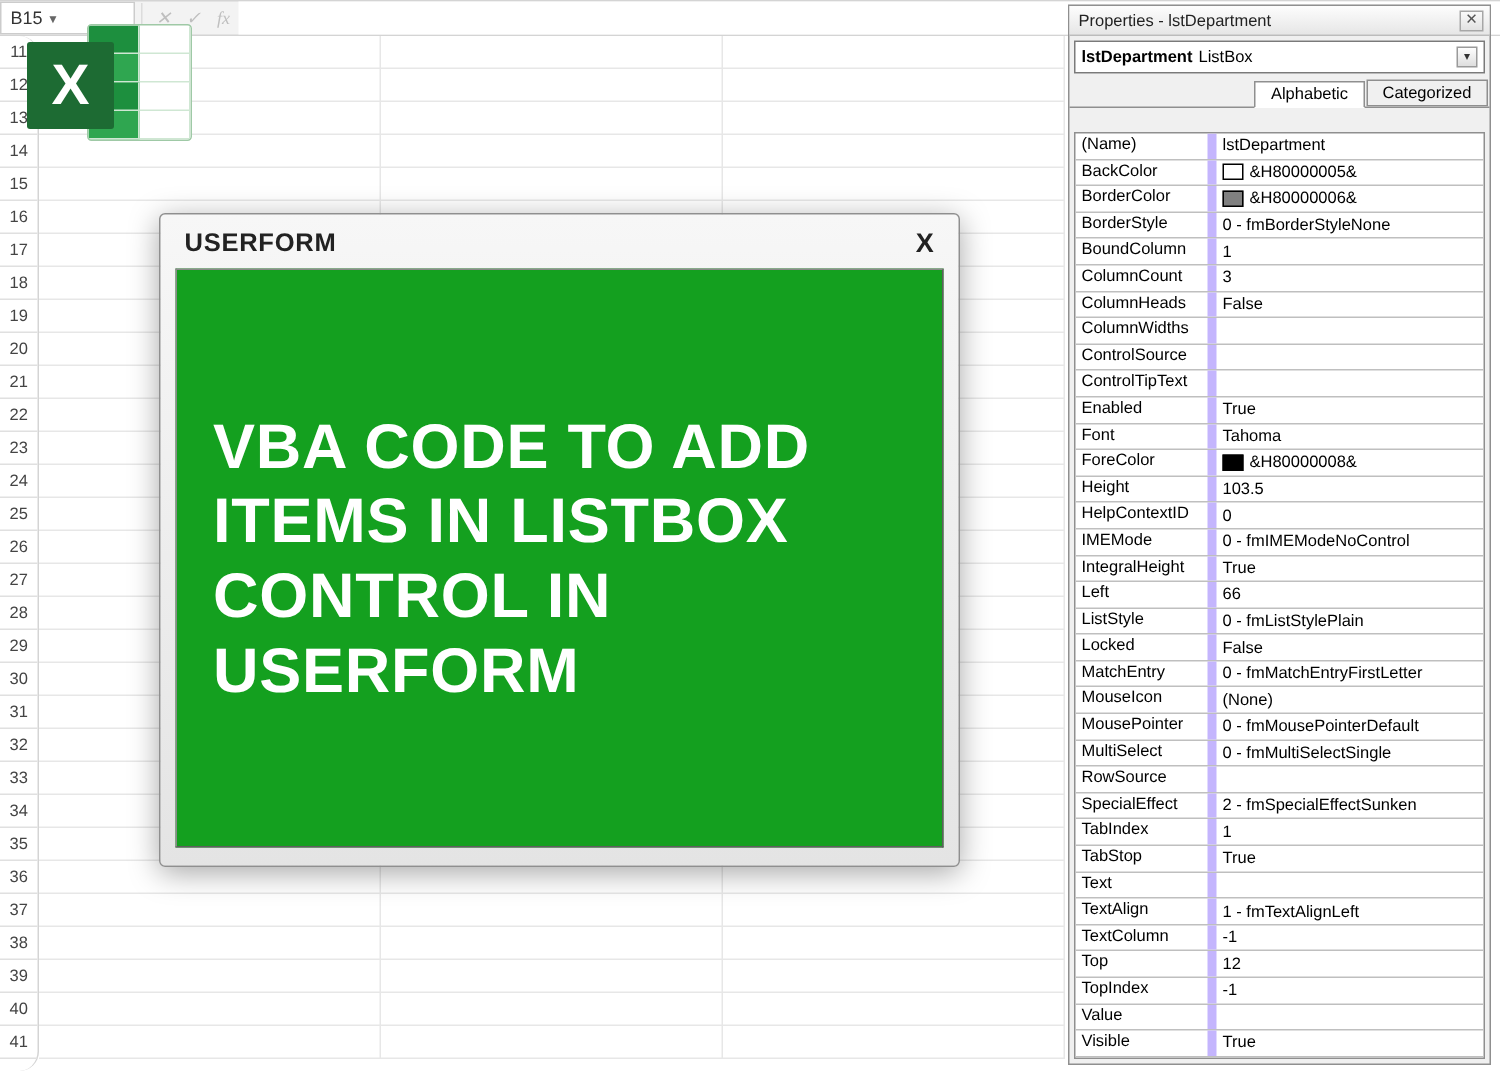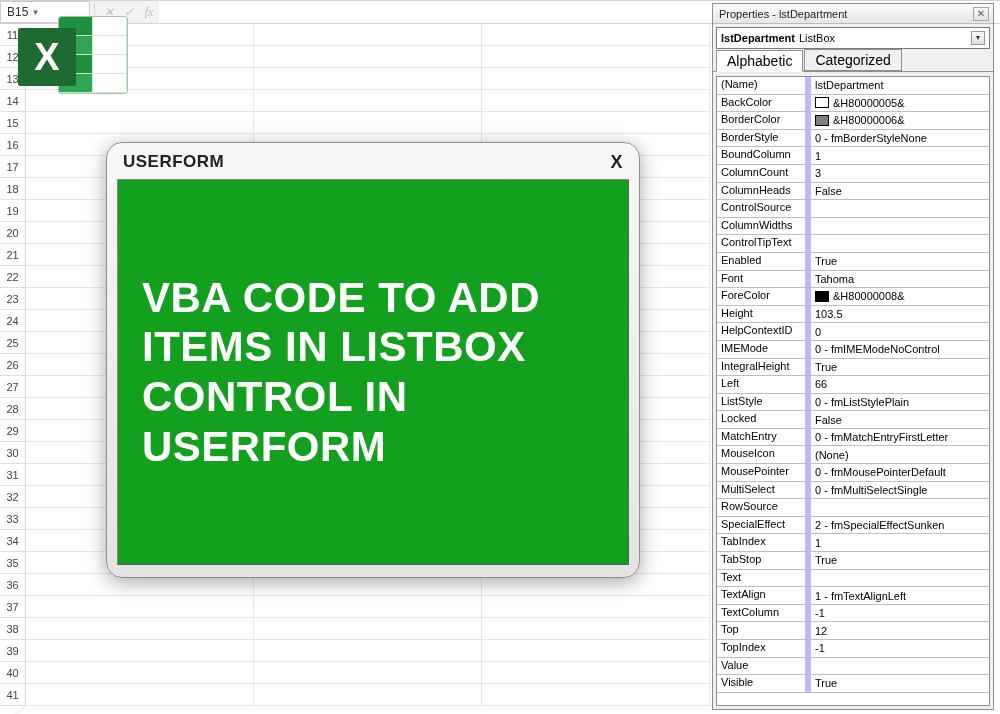--- a/index.html
+++ b/index.html
@@ -24,34 +24,34 @@
   
   .excel-logo { position: absolute; top: 10px; left: 18px; width: 110px; height: 90px; z-index: 5; }
   .xl-book    { position: absolute; right: 0; top: 6px; width: 70px; height: 78px; background: #fff; border: 1px solid #9fc9a6; border-radius: 3px; display: flex; flex-direction: column; overflow: hidden; }
   .xl-br      { flex: 1; display: flex; }
   .xl-bc      { flex: 1; border-right: 1px solid #cfe7d3; border-bottom: 1px solid #cfe7d3; }
   .xl-bc.dark { background: #1d8f3e; }
   .xl-bc.mid  { background: #2fa650; }
   .xl-x       { position: absolute; left: 0; top: 18px; width: 58px; height: 58px; background: #1d6b33; border-radius: 2px; color: #fff; font-weight: 700; font-size: 38px; text-align: center; line-height: 58px; }
 
   
-  .userform { position: absolute; top: 142px; left: 106px; width: 534px; height: 436px; border: 1px solid #8f8f8f; border-radius: 16px; background: linear-gradient(#f7f7f7,#e4e4e4); box-shadow: 0 4px 20px rgba(0,0,0,.35); z-index: 8; padding: 6px; }
+  .userform { position: absolute; top: 142px; left: 106px; width: 534px; height: 436px; border: 1px solid #8f8f8f; border-radius: 4px; background: linear-gradient(#f7f7f7,#e4e4e4); box-shadow: 0 4px 20px rgba(0,0,0,.35); z-index: 8; padding: 6px; }
   .userform-title { height: 30px; display: flex; align-items: center; justify-content: space-between; padding: 0 10px 4px 10px; font-weight: 700; font-size: 17px; color: #222; letter-spacing: .5px; }
   .uf-close { font-weight: 700; font-size: 18px; color: #222; }
   .userform-body { position: absolute; top: 36px; left: 10px; right: 10px; bottom: 12px; background: #14a01f; border: 1px solid #5e5e5e; border-top-color: #8a8a8a; border-left-color: #8a8a8a; display: flex; align-items: center; }
   .uf-text { color: #fff; font-weight: 700; font-size: 42px; line-height: 1.18; padding: 0 18px 0 24px; letter-spacing: .5px; font-family: "Segoe UI", Arial, sans-serif; }
 
   
   .props { position: absolute; top: 3px; right: 6px; width: 282px; bottom: 4px; border: 1px solid #8f8f8f; background: #f0f0f0; z-index: 10; display: flex; flex-direction: column; }
   .props-title { height: 20px; background: linear-gradient(#fdfdfd,#e6e6e6); border-bottom: 1px solid #bcbcbc; display: flex; align-items: center; padding: 0 4px 0 6px; font-size: 11px; color: #222; }
   .props-close { width: 16px; height: 14px; border: 1px solid #a7a7a7; background: linear-gradient(#fafafa,#e2e2e2); text-align: center; font-size: 10px; line-height: 12px; color: #555; margin-left: auto; }
   .obj-row { height: 22px; background: #fff; border: 1px solid #7a7a7a; margin: 3px; display: flex; align-items: center; font-size: 11px; padding: 0 4px; }
   .obj-row b { font-weight: 700; margin-right: 4px; }
   .obj-dd  { margin-left: auto; width: 14px; height: 14px; background: linear-gradient(#fdfdfd,#dedede); border: 1px solid #9a9a9a; text-align: center; font-size: 8px; line-height: 12px; color: #333; }
-  .tabs { height: 20px; display: flex; align-items: flex-end; padding-left: 3px; font-size: 14px; border-bottom: 1px solid #8f8f8f; margin: 0 0 4px 0; }
+  .tabs { height: 20px; display: flex; align-items: flex-end; padding-left: 3px; font-size: 11px; border-bottom: 1px solid #8f8f8f; margin: 0 0 16px 0; justify-content: flex-end; }
   .tab  { padding: 2px 10px 2px 10px; border: 1px solid #8f8f8f; border-bottom: 1px solid #fff; background: #fff; position: relative; top: 1px; margin-right: 1px; }
   .tab.inactive { border-bottom: 1px solid #8f8f8f; background: #f0f0f0; top: 0; }
 
   .prop-grid { flex: 1; overflow: hidden; margin: 0 3px 3px 3px; border: 1px solid #8f8f8f; background: #fff; }
   .prop-row  { display: flex; height: 17.6px; border-bottom: 1px solid #bfbfbf; font-size: 11px; color: #000; }
   .prop-k    { width: 94px; padding: 1px 4px; border-right: 6px solid #c4b5fd; white-space: nowrap; overflow: hidden; }
   .prop-v    { flex: 1; padding: 1px 4px; white-space: nowrap; overflow: hidden; display: flex; align-items: center; gap: 4px; }
   .swatch    { width: 14px; height: 11px; border: 1px solid #000; display: inline-block; }
   .swatch.white  { background: #fff; }
   .swatch.gray   { background: #808080; }
@@ -351,27 +351,27 @@
           <span>3</span>
         </div>
       </div>
       <div class="prop-row">
         <div class="prop-k">ColumnHeads</div>
         <div class="prop-v">
           <span>False</span>
         </div>
       </div>
       <div class="prop-row">
+        <div class="prop-k">ColumnWidths</div>
+        <div class="prop-v">
+          <span></span>
+        </div>
+      </div>
+      <div class="prop-row">
         <div class="prop-k">ControlSource</div>
-        <div class="prop-v">
-          <span></span>
-        </div>
-      </div>
-      <div class="prop-row">
-        <div class="prop-k">ColumnWidths</div>
         <div class="prop-v">
           <span></span>
         </div>
       </div>
       <div class="prop-row">
         <div class="prop-k">ControlTipText</div>
         <div class="prop-v">
           <span></span>
         </div>
       </div>

